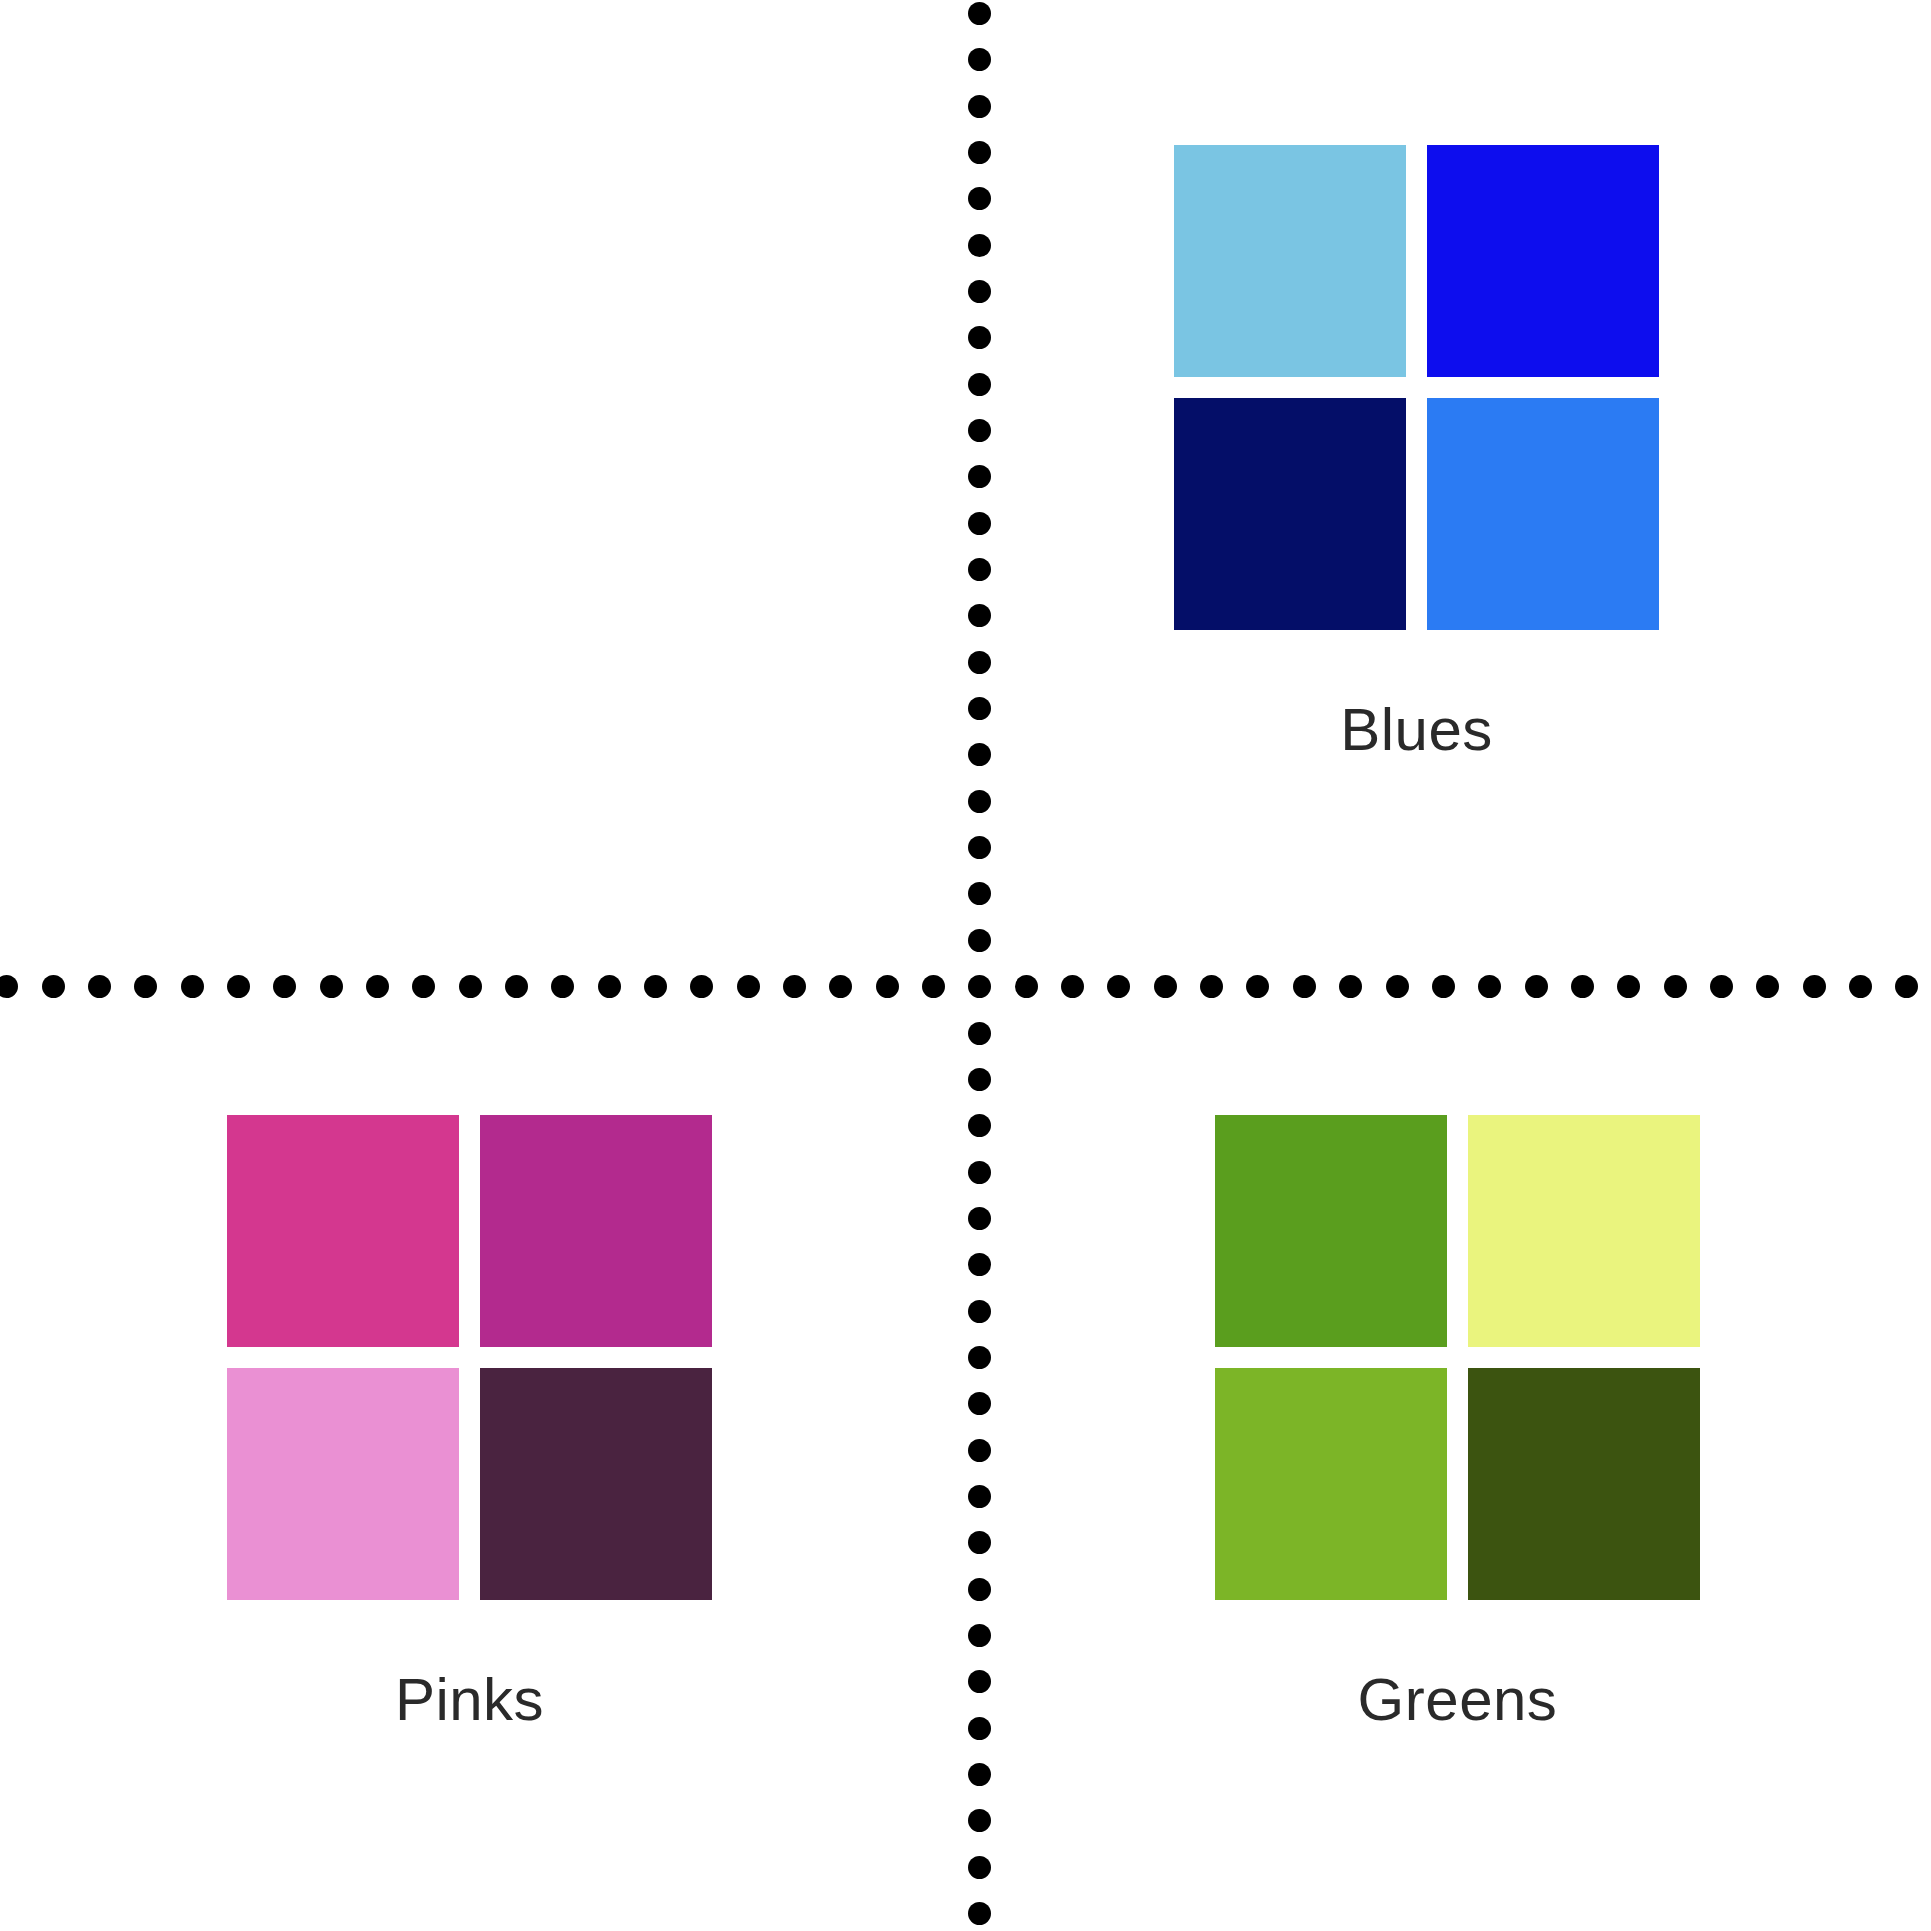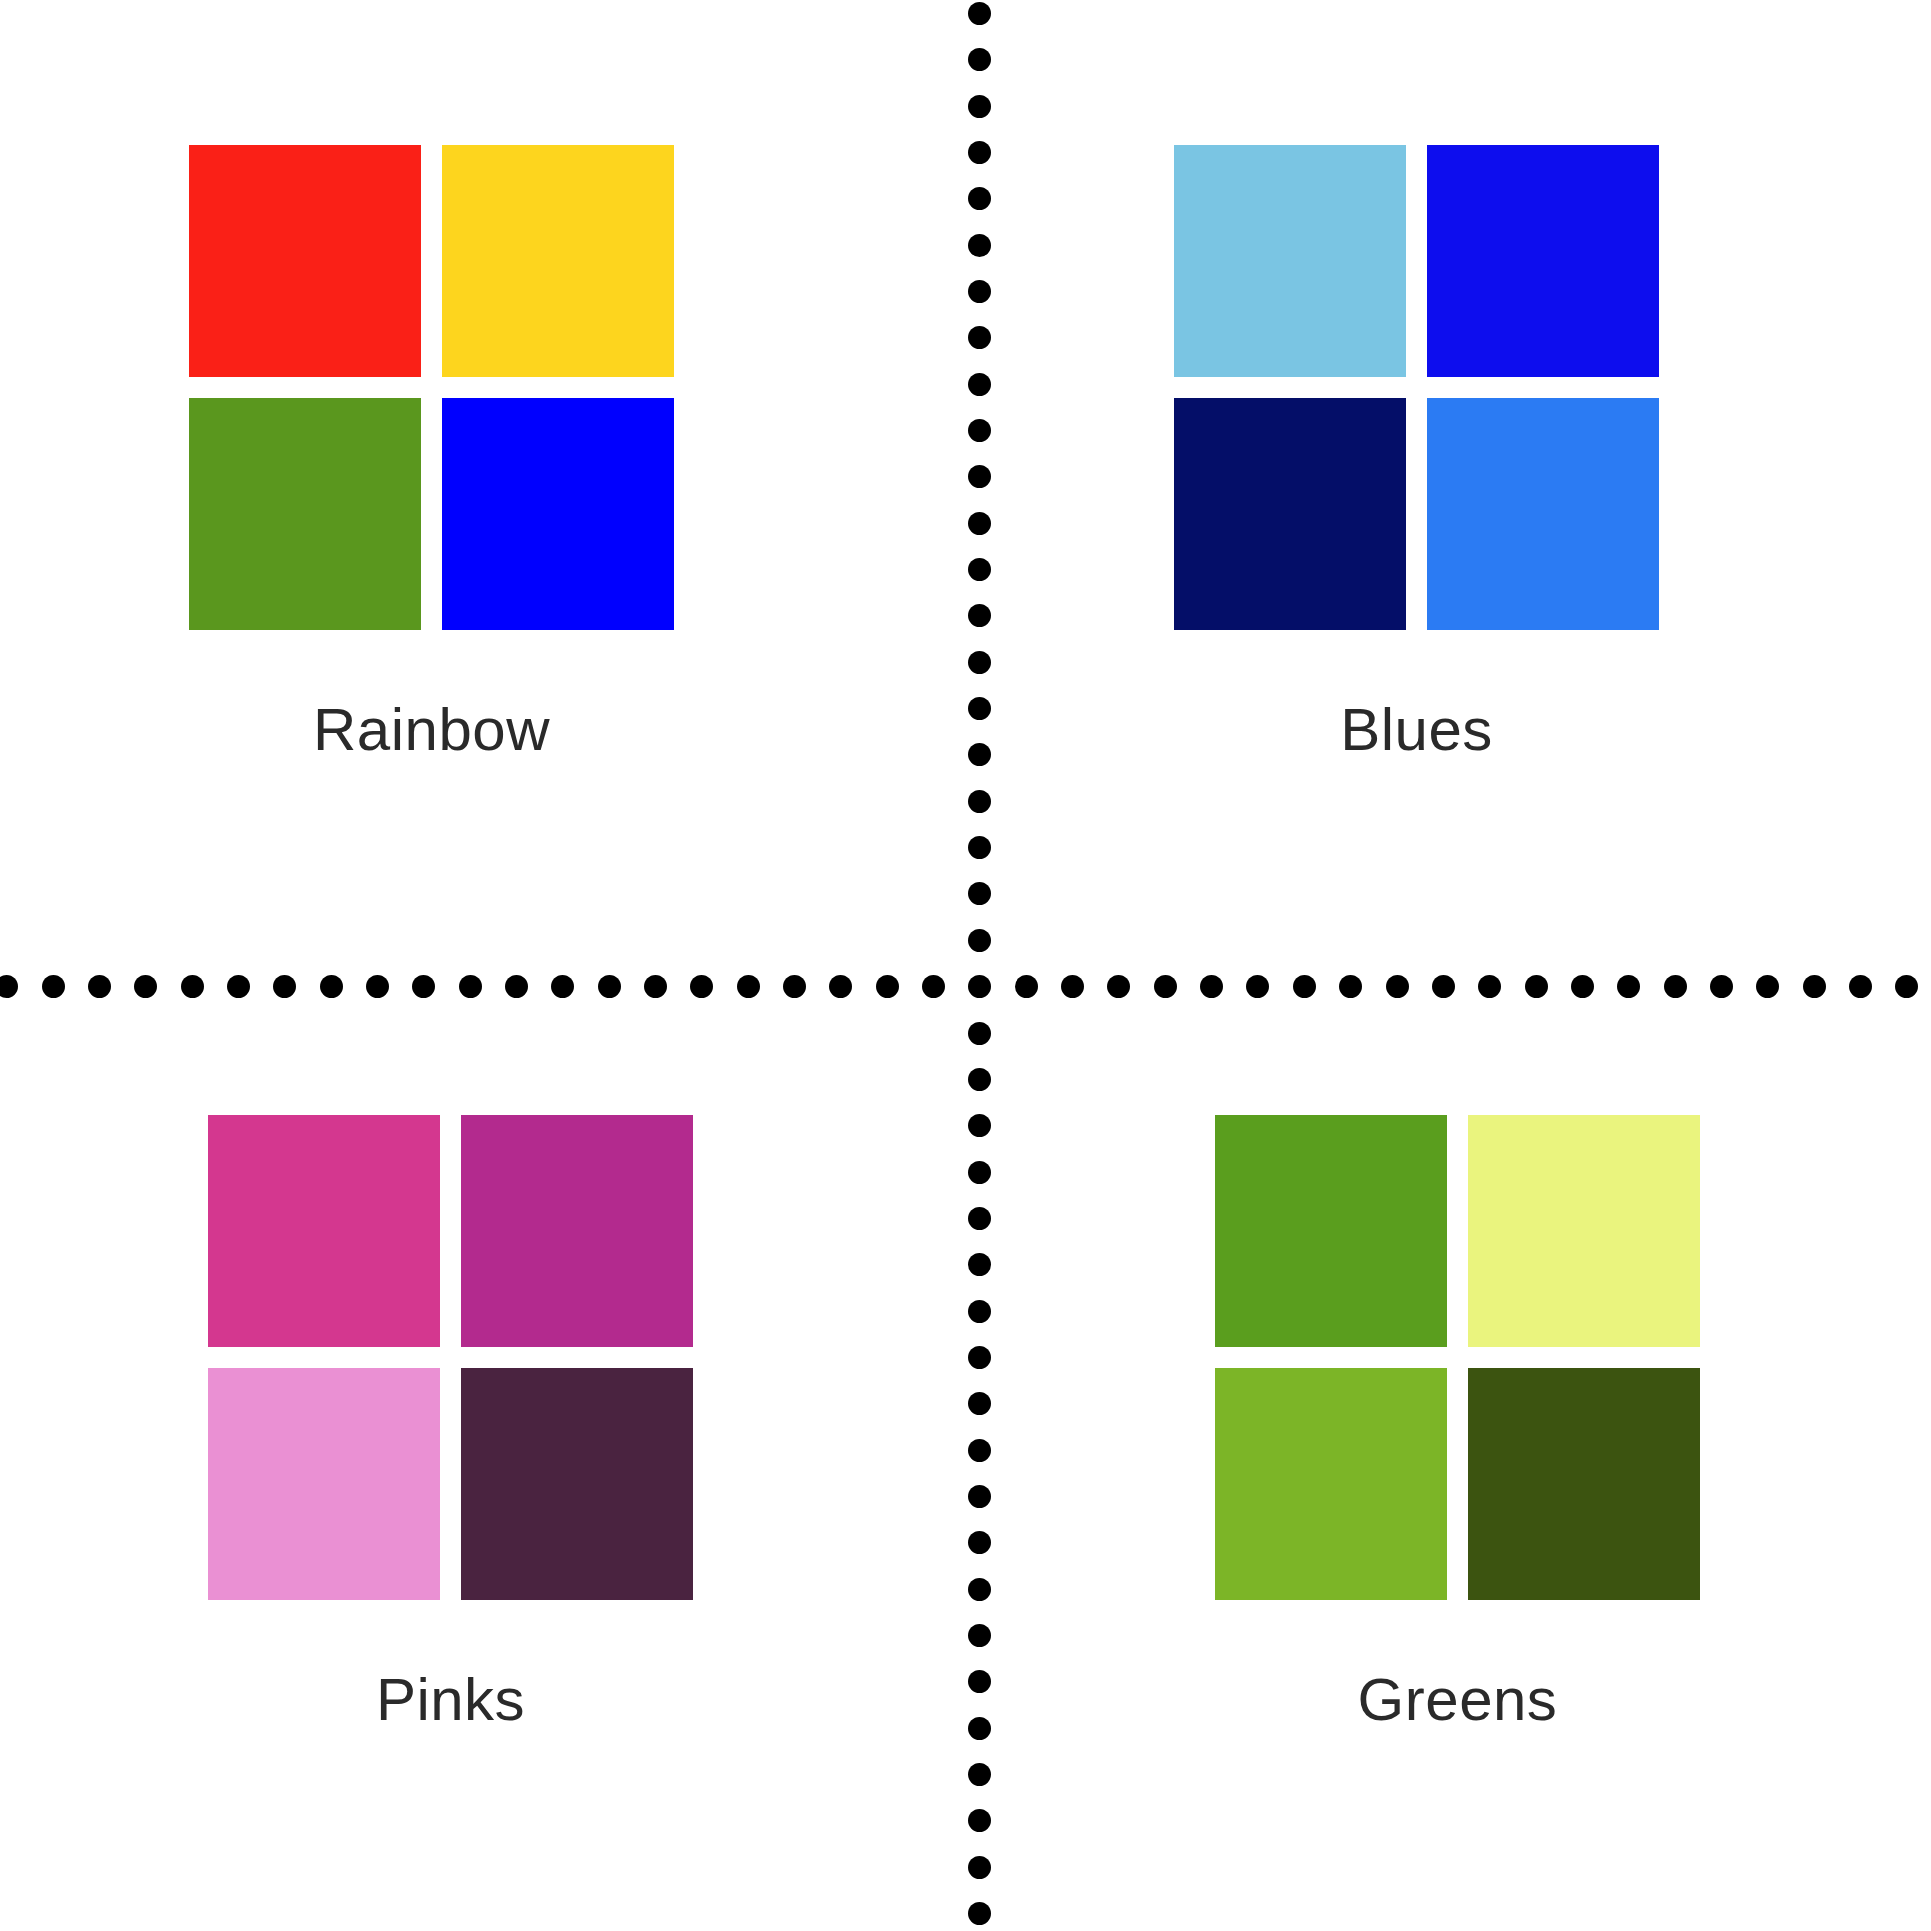--- a/index.html
+++ b/index.html
@@ -57,21 +57,21 @@
     font-weight: 300;
     letter-spacing: 0.5px;
     color: #2a2a2a;
     line-height: 1;
     white-space: nowrap;
   }
 
   
   #quad-rainbow { left: 189px;  top: 145px; }
   #quad-blues   { left: 1174px; top: 145px; }
-  #quad-pinks   { left: 208px;  top: 1115px; }
+  #quad-pinks   { left: 227px;  top: 1115px; }
   #quad-greens  { left: 1215px; top: 1115px; }
 </style>
 </head>
 <body>
 
 <div id="canvas">
 
   <div class="divider-dots" id="divider-vertical" style="left: 0px; top: 0px; width: 1931px; height: 1931px;">
       <div class="dot" style="width: 23px; height: 23px; left: 968px; top: 975px; background: rgb(0, 0, 0);"></div>
       <div class="dot" style="width: 23px; height: 23px; left: 968px; top: 929px; background: rgb(0, 0, 0);"></div>
@@ -154,29 +154,20 @@
       <div class="dot" style="width: 23px; height: 23px; left: 1571px; top: 975px; background: rgb(0, 0, 0);"></div>
       <div class="dot" style="width: 23px; height: 23px; left: 1617px; top: 975px; background: rgb(0, 0, 0);"></div>
       <div class="dot" style="width: 23px; height: 23px; left: 1664px; top: 975px; background: rgb(0, 0, 0);"></div>
       <div class="dot" style="width: 23px; height: 23px; left: 1710px; top: 975px; background: rgb(0, 0, 0);"></div>
       <div class="dot" style="width: 23px; height: 23px; left: 1756px; top: 975px; background: rgb(0, 0, 0);"></div>
       <div class="dot" style="width: 23px; height: 23px; left: 1803px; top: 975px; background: rgb(0, 0, 0);"></div>
       <div class="dot" style="width: 23px; height: 23px; left: 1849px; top: 975px; background: rgb(0, 0, 0);"></div>
       <div class="dot" style="width: 23px; height: 23px; left: 1895px; top: 975px; background: rgb(0, 0, 0);"></div>
     </div>
 
-  <div class="quadrant" id="quad-rainbow">
-    <div class="swatch-grid">
-      <div class="swatch" title="#fa2017" style="background: rgb(250, 32, 23);"></div>
-      <div class="swatch" title="#fdd51e" style="background: rgb(253, 213, 30);"></div>
-      <div class="swatch" title="#5a971e" style="background: rgb(90, 151, 30);"></div>
-      <div class="swatch" title="#0000ff" style="background: rgb(0, 0, 255);"></div>
-    </div>
-    <div class="quadrant-label">Rainbow</div>
-  </div>
 
   <div class="quadrant" id="quad-blues">
     <div class="swatch-grid">
       <div class="swatch" title="#7ac5e3" style="background: rgb(122, 197, 227);"></div>
       <div class="swatch" title="#0d0dee" style="background: rgb(13, 13, 238);"></div>
       <div class="swatch" title="#040e68" style="background: rgb(4, 14, 104);"></div>
       <div class="swatch" title="#2b7bf3" style="background: rgb(43, 123, 243);"></div>
     </div>
     <div class="quadrant-label">Blues</div>
   </div>

